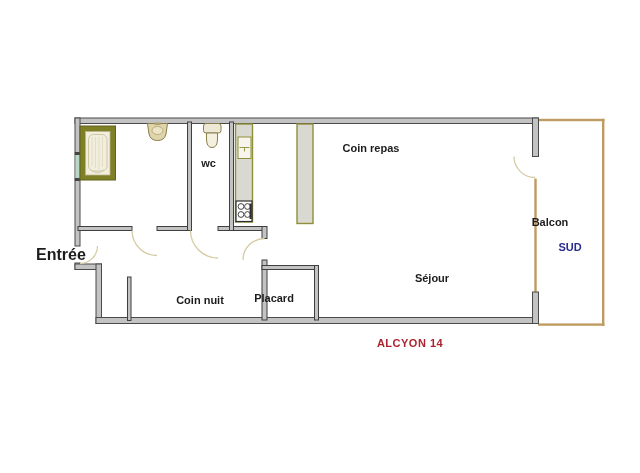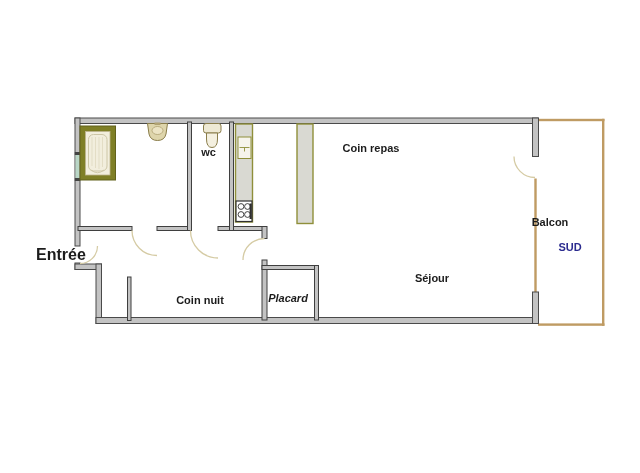--- a/index.html
+++ b/index.html
@@ -101,30 +101,31 @@
     <g fill="none" stroke="#d5cba4" stroke-width="1.3">
       <path d="M 97.5 246 A 17.5 17.5 0 0 1 80 263.5"></path>
       <path d="M 132 230.5 A 25 25 0 0 0 157 255.5"></path>
       <path d="M 190.5 230.5 A 27.5 27.5 0 0 0 218 258"></path>
       <path d="M 264.5 238.5 A 21.5 21.5 0 0 0 243 260"></path>
       <path d="M 514 156.5 A 21 21 0 0 0 535 177.5"></path>
     </g>
   </svg>
 
 
-  <div class="lbl" style="left:196px;top:146px;width:25px;">wc</div>
+  <div class="lbl" style="left:196px;top:157px;width:25px;">wc</div>
 
   <div class="lbl" style="left:331px;top:142px;width:80px;">Coin repas</div>
 
   <div class="lbl" style="left:402px;top:272px;width:60px;">Séjour</div>
 
   <div class="lbl" style="left:520px;top:216px;width:60px;">Balcon</div>
 
   <div class="lbl sud" style="left:545px;top:241px;width:50px;">SUD</div>
 
   <div class="lbl small" style="left:36px;top:248px;width:40px;">Entrée</div>
 
   <div class="lbl" style="left:170px;top:294px;width:60px;">Coin nuit</div>
 
-  <div class="lbl" style="left:258px;top:292px;width:60px;font-style:italic;">Placard</div>
+  <div class="lbl" style="left:244px;top:292px;width:60px;">Placard</div>
 
+  <div class="lbl caption" style="left:360px;top:337px;width:100px;">ALCYON 14</div>
 
 </div>
 
 </body></html>

